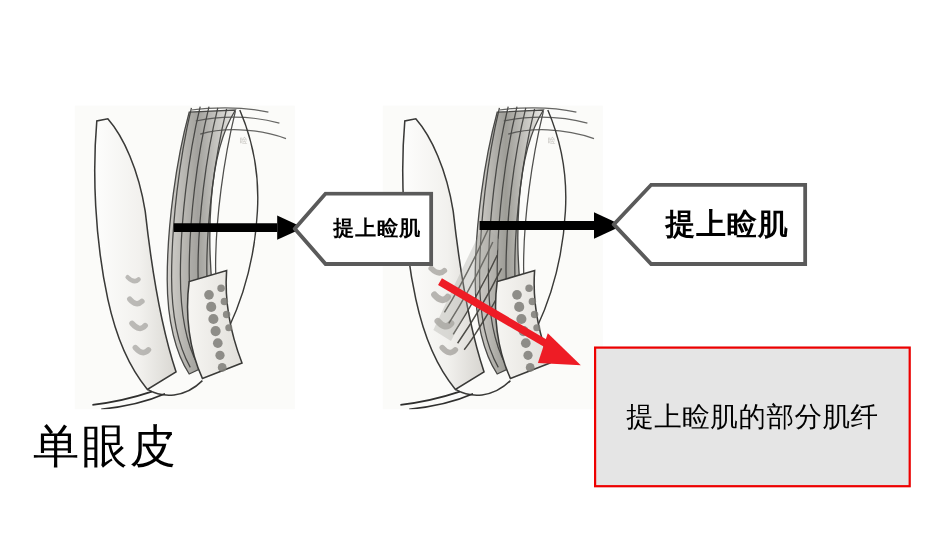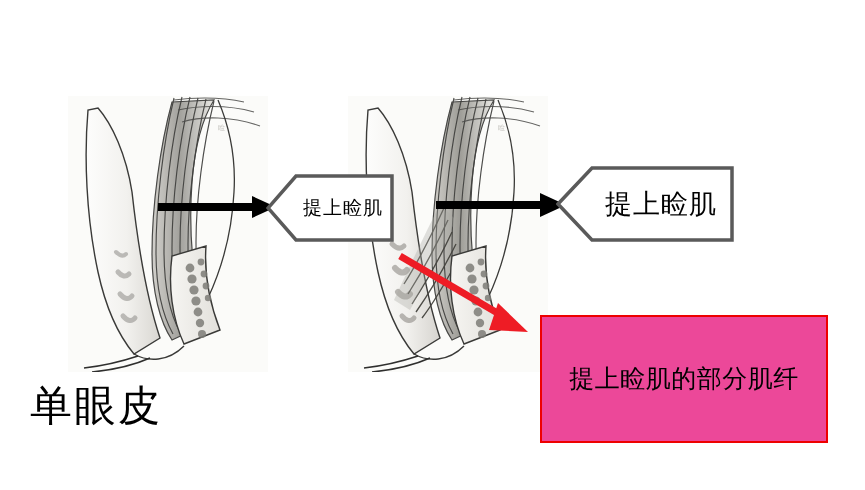--- a/index.html
+++ b/index.html
@@ -36,20 +36,21 @@
     white-space: nowrap;
   }
   .callout .hexshape {
     position: absolute;
     left: 0; top: 0;
     width: 100%; height: 100%;
   }
   .callout .calloutlabel {
     position: relative;
     z-index: 2;
+    font-weight: bold;
   }
   #callout-left .calloutlabel {
     font-size: 19px;
     padding-left: 26px;
   }
   #callout-right .calloutlabel {
     font-size: 27px;
     padding-left: 32px;
   }
 
@@ -59,21 +60,21 @@
     left: 0; top: 0;
     width: 865px; height: 490px;
     pointer-events: none;
   }
 
   
   #red-note {
     position: absolute;
     box-sizing: border-box;
     border: 2px solid #ee0000;
-    background: #ec4899;
+    background: #e5e5e5;
     display: flex;
     flex-direction: column;
     align-items: center;
     justify-content: center;
     text-align: center;
     color: #000000;
     font-size: 25px;
     line-height: 1.28;
     letter-spacing: 0.5px;
   }

